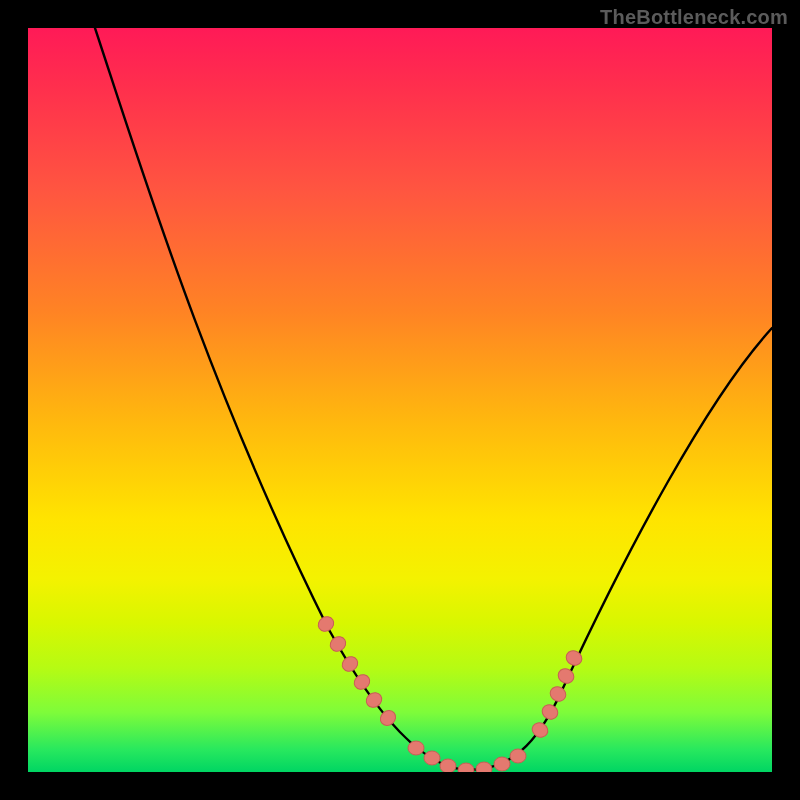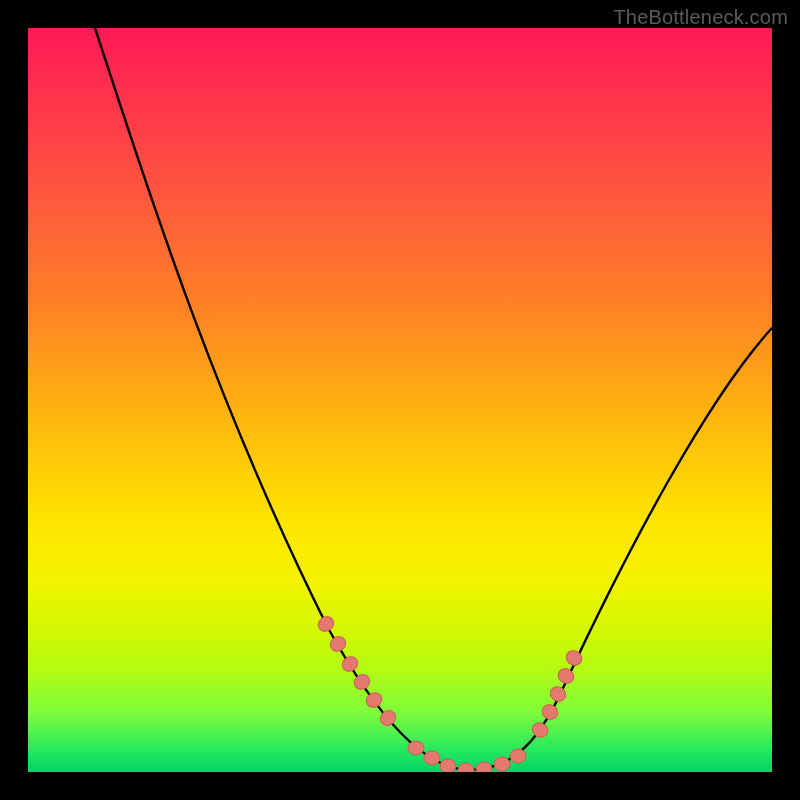--- a/index.html
+++ b/index.html
@@ -41,21 +41,21 @@
       #28e85e 97%,
       #00d563 100%
     );
   }
   .watermark {
     position: absolute;
     top: 6px;
     right: 12px;
     color: #5b5b5b;
     font-size: 20px;
-    font-weight: 400;
+    font-weight: 700;
     letter-spacing: 0.2px;
     user-select: none;
   }
   svg.curve {
     position: absolute;
     left: 0;
     top: 0;
   }
 </style>
 </head>

